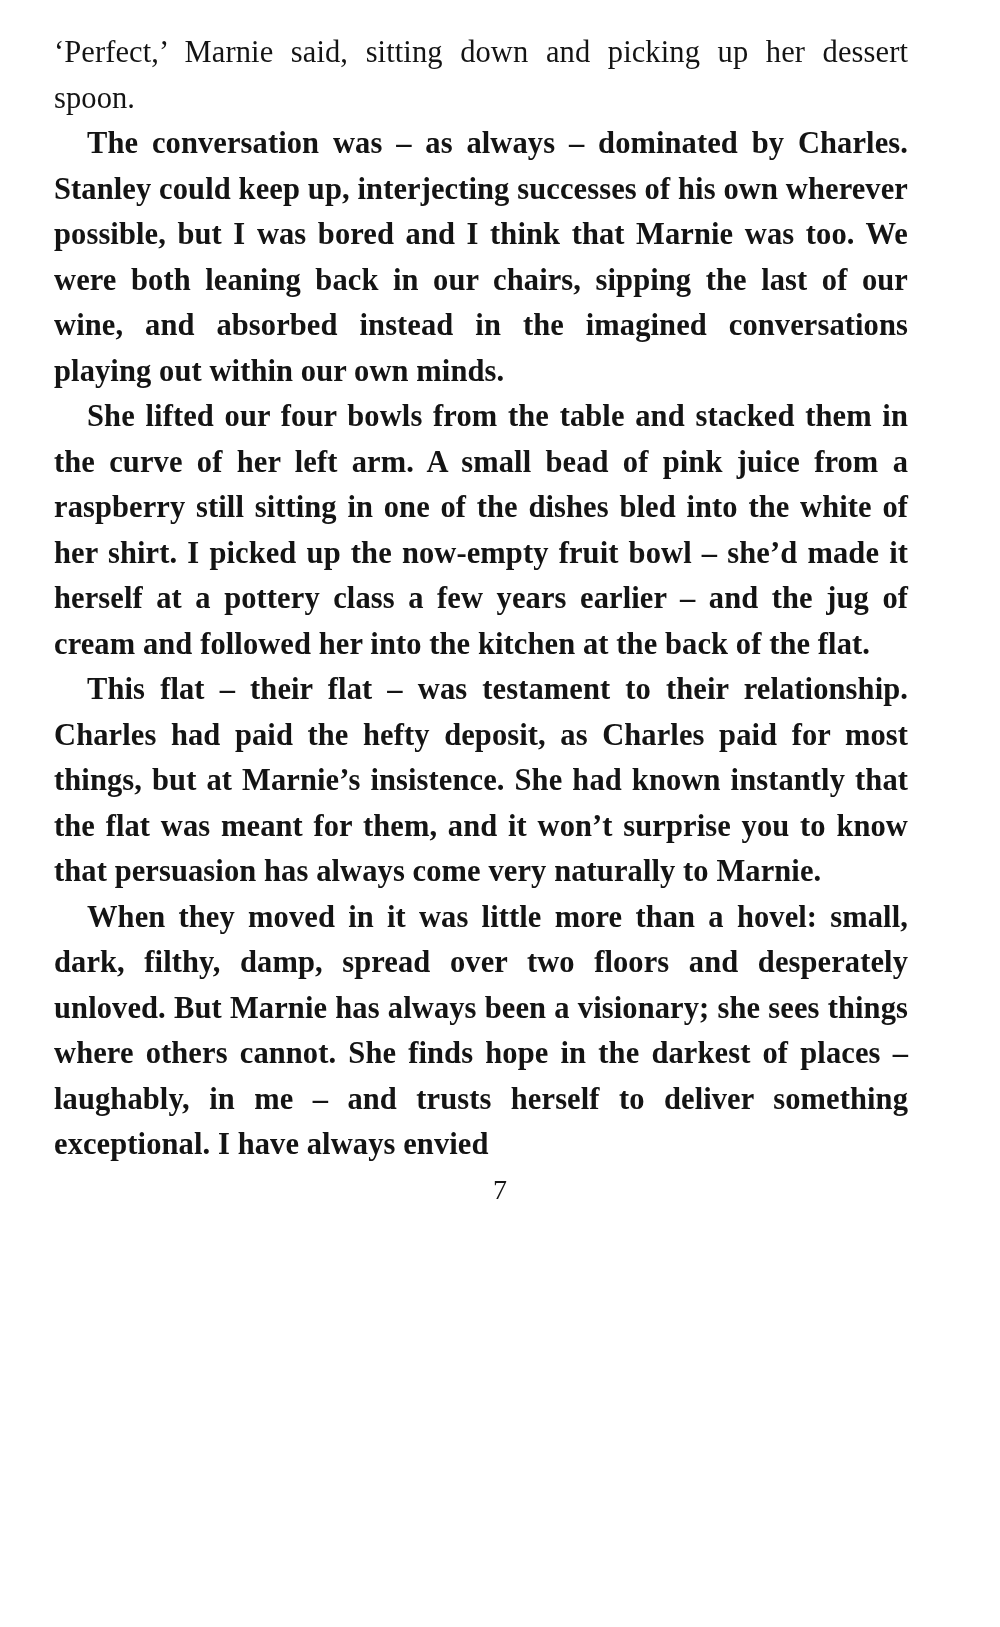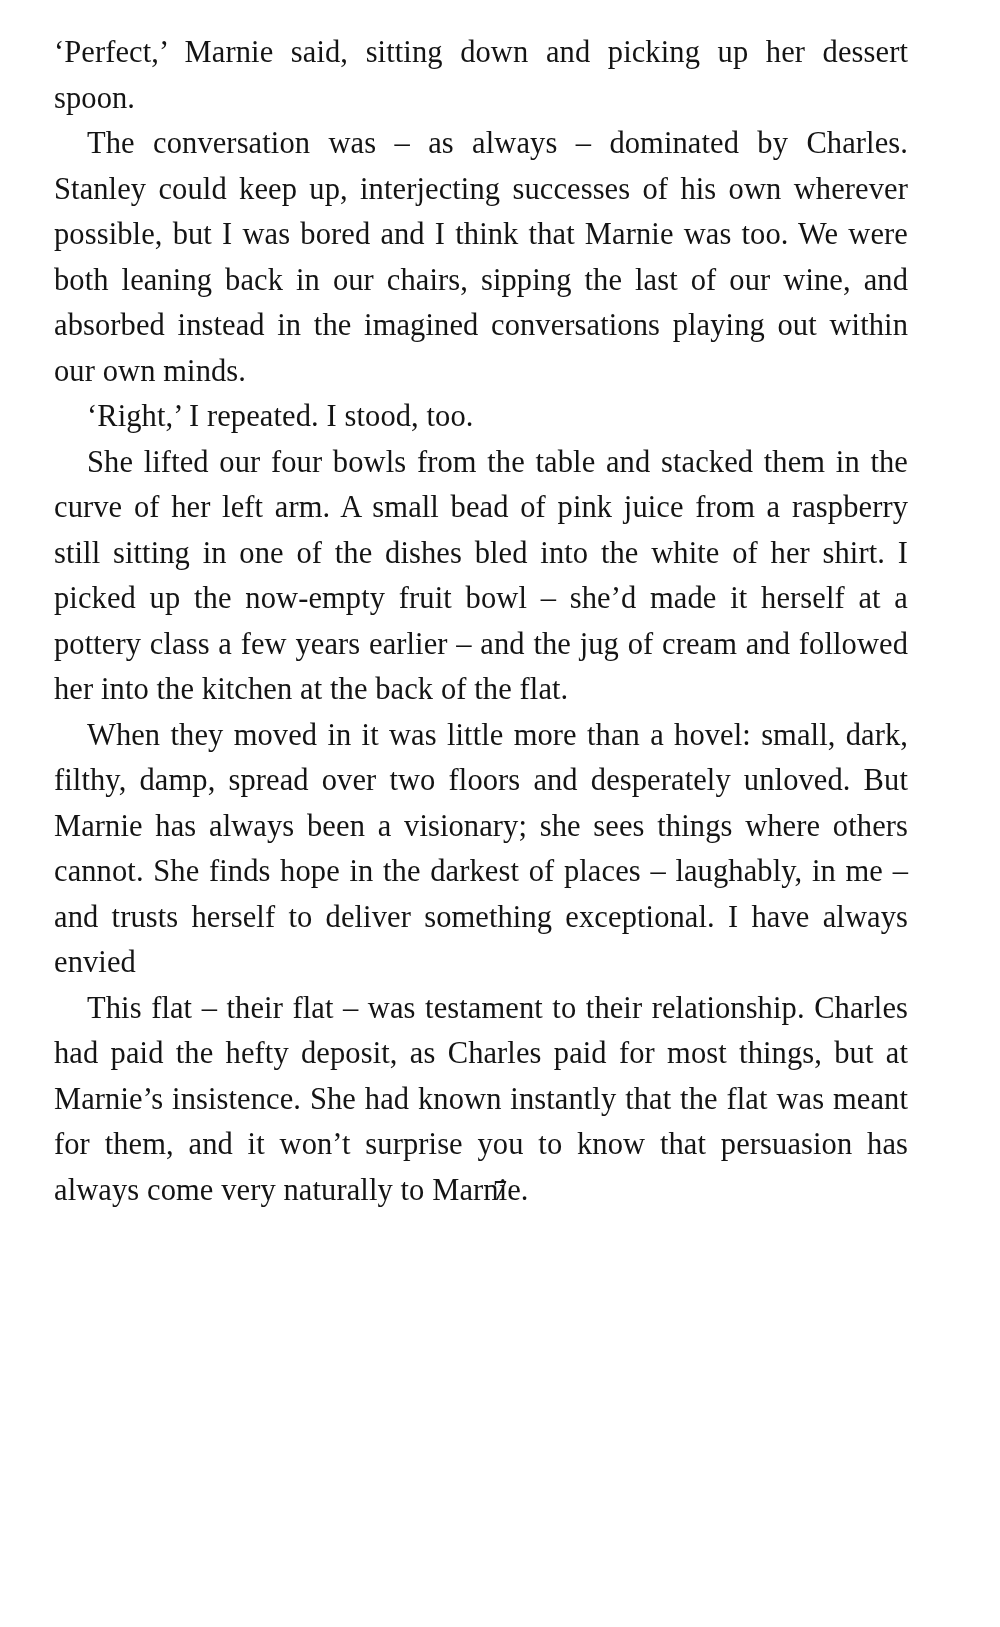--- a/index.html
+++ b/index.html
@@ -30,38 +30,38 @@
     text-justify: inter-word;
     color: #141414;
     letter-spacing: 0.1px;
   }
   .body-text p {
     margin: 0;
     text-indent: 0;
   }
   .body-text p.indent {
     text-indent: 33px;
+    font-weight: bold;
   }
   .page-number {
     position: absolute;
     left: 0;
     right: 0;
     bottom: 86px;
     text-align: center;
     font-family: "Liberation Serif", serif;
     font-size: 28px;
     color: #161616;
   }
 </style>
 </head>
 <body>
 
 <div class="page">
   <div class="body-text">
     <p>‘Perfect,’ Marnie said, sitting down and picking up her dessert spoon.</p>
     <p class="indent">The conversation was – as always – dominated by Charles. Stanley could keep up, interjecting successes of his own wherever possible, but I was bored and I think that Marnie was too. We were both leaning back in our chairs, sipping the last of our wine, and absorbed instead in the imagined conversations playing out within our own minds.</p>
-    <p class="indent">‘Right,’ I repeated. I stood, too.</p>
     <p class="indent">She lifted our four bowls from the table and stacked them in the curve of her left arm. A small bead of pink juice from a raspberry still sitting in one of the dishes bled into the white of her shirt. I picked up the now-empty fruit bowl – she’d made it herself at a pottery class a few years earlier – and the jug of cream and followed her into the kitchen at the back of the flat.</p>
+    <p class="indent">This flat – their flat – was testament to their relationship. Charles had paid the hefty deposit, as Charles paid for most things, but at Marnie’s insistence. She had known instantly that the flat was meant for them, and it won’t surprise you to know that persuasion has always come very naturally to Marnie.</p>
     <p class="indent">When they moved in it was little more than a hovel: small, dark, filthy, damp, spread over two floors and desperately unloved. But Marnie has always been a visionary; she sees things where others cannot. She finds hope in the darkest of places – laughably, in me – and trusts herself to deliver something exceptional. I have always envied</p>
-    <p class="indent">This flat – their flat – was testament to their relationship. Charles had paid the hefty deposit, as Charles paid for most things, but at Marnie’s insistence. She had known instantly that the flat was meant for them, and it won’t surprise you to know that persuasion has always come very naturally to Marnie.</p>
   </div>
   <div class="page-number">7</div>
 </div>
 
 </body></html>

